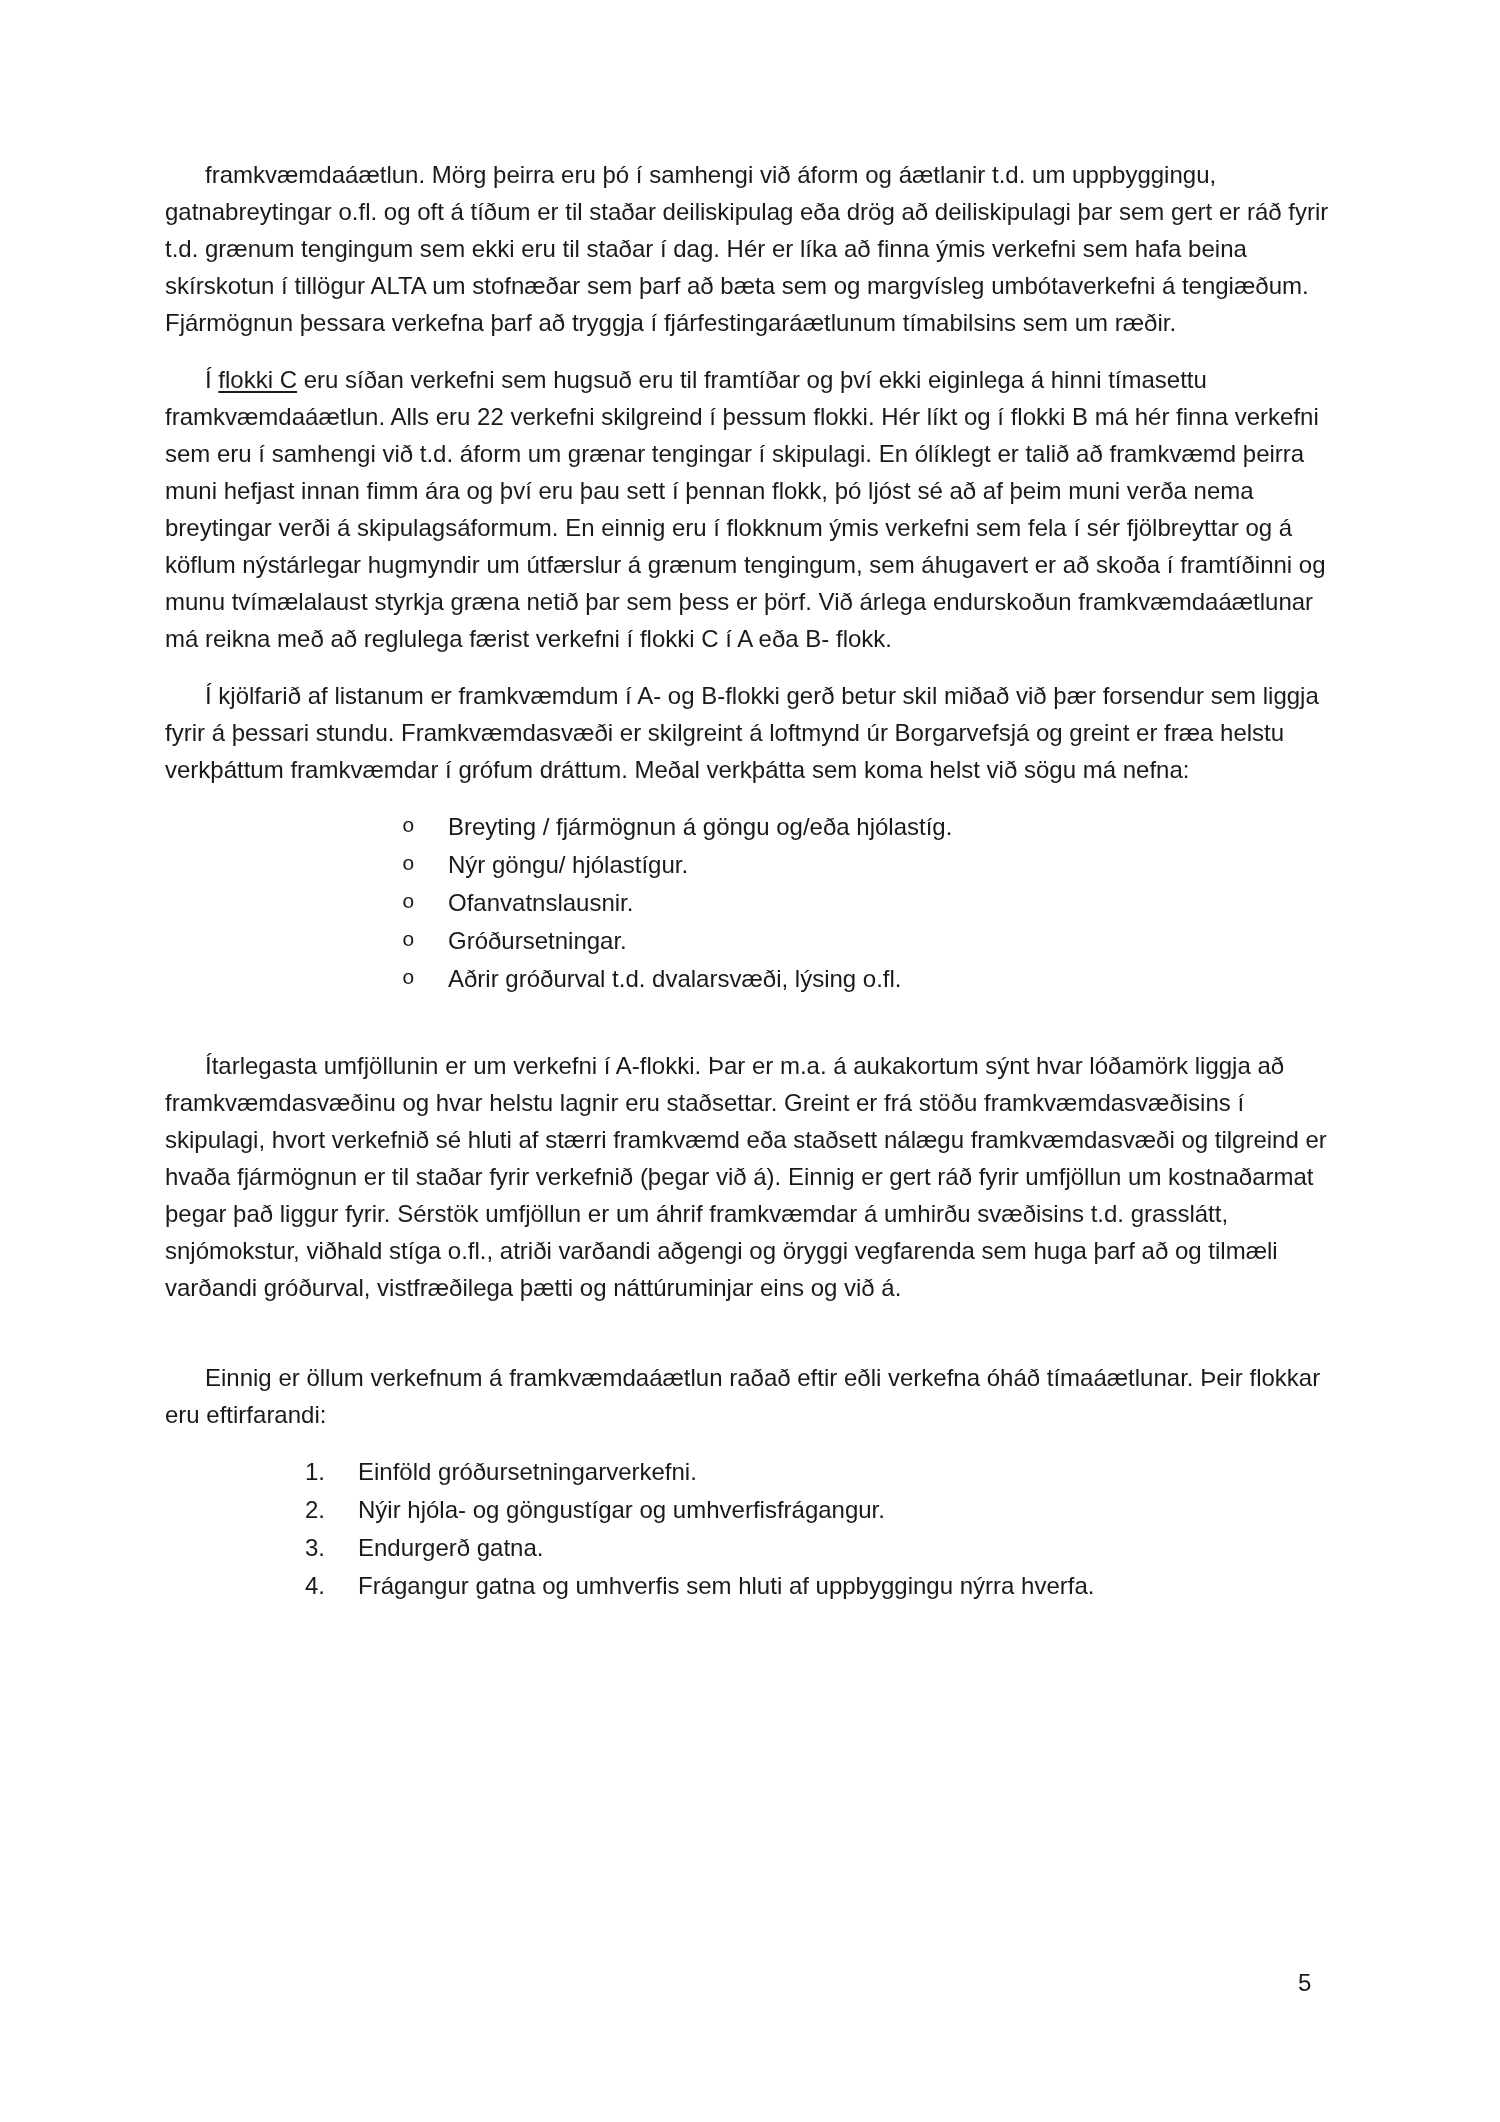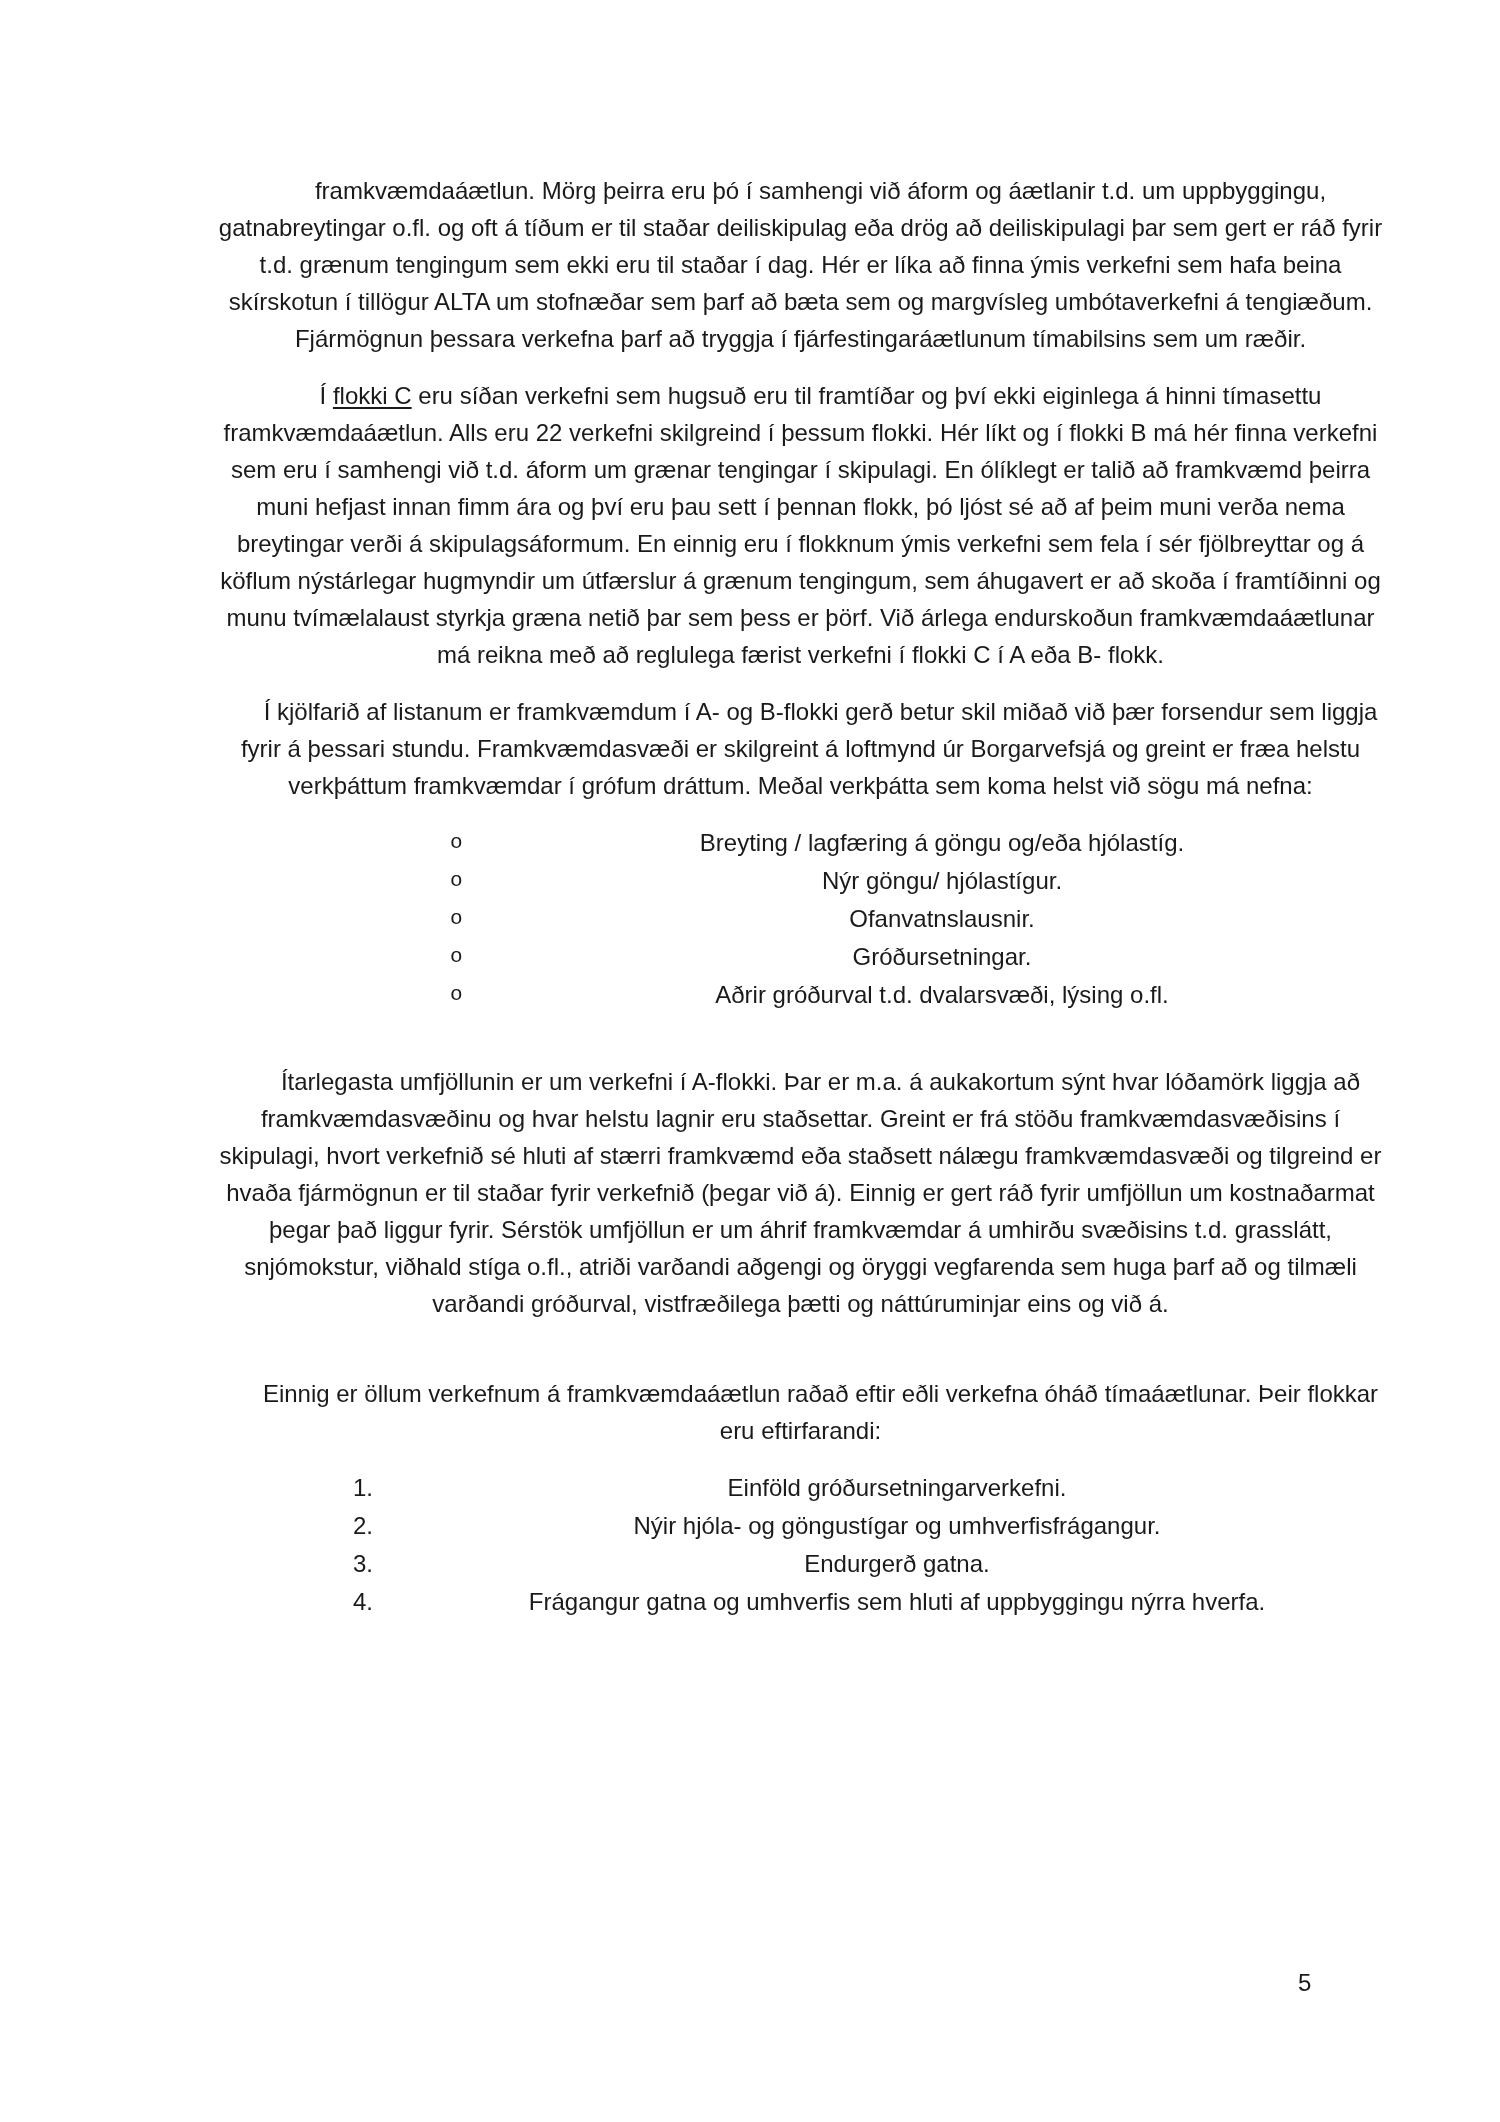--- a/index.html
+++ b/index.html
@@ -16,26 +16,25 @@
     color: #1a1a1a;
   }
   .page {
     position: absolute;
     inset: 0;
     background: #ffffff;
   }
   .text-block {
     position: absolute;
     left: 165px;
-    top: 172px;
+    top: 156px;
     width: 1175px;
     font-size: 24px;
     line-height: 37px;
-    text-align: center;
-    margin-left: 48px;
+    text-align: left;
   }
   .text-block p {
     margin: 0 0 20px 0;
     text-indent: 40px;
   }
   p.gap-after-list { margin-top: 50px; }
   p.gap-large     { margin-top: 53px; }
 
   .u {
     text-decoration: underline;
@@ -94,21 +93,21 @@
   <div class="text-block">
 
     <p>framkvæmdaáætlun. Mörg þeirra eru þó í samhengi við áform og áætlanir t.d. um uppbyggingu, gatnabreytingar o.fl. og oft á tíðum er til staðar deiliskipulag eða drög að deiliskipulagi þar sem gert er ráð fyrir t.d. grænum tengingum sem ekki eru til staðar í dag. Hér er líka að finna ýmis verkefni sem hafa beina skírskotun í tillögur ALTA um stofnæðar sem þarf að bæta sem og margvísleg umbótaverkefni á tengiæðum. Fjármögnun þessara verkefna þarf að tryggja í fjárfestingaráætlunum tímabilsins sem um ræðir.</p>
 
     <p><span>Í </span><span class="u">flokki C</span><span> eru síðan verkefni sem hugsuð eru til framtíðar og því ekki eiginlega á hinni tímasettu framkvæmdaáætlun. Alls eru 22 verkefni skilgreind í þessum flokki. Hér líkt og í flokki B má hér finna verkefni sem eru í samhengi við t.d. áform um grænar tengingar í skipulagi. En ólíklegt er talið að framkvæmd þeirra muni hefjast innan fimm ára og því eru þau sett í þennan flokk, þó ljóst sé að af þeim muni verða nema breytingar verði á skipulagsáformum. En einnig eru í flokknum ýmis verkefni sem fela í sér fjölbreyttar og á köflum nýstárlegar hugmyndir um útfærslur á grænum tengingum, sem áhugavert er að skoða í framtíðinni og munu tvímælalaust styrkja græna netið þar sem þess er þörf. Við árlega endurskoðun framkvæmdaáætlunar má reikna með að reglulega færist verkefni í flokki C í A eða B- flokk.</span></p>
 
 
     <p>Í kjölfarið af listanum er framkvæmdum í A- og B-flokki gerð betur skil miðað við þær forsendur sem liggja fyrir á þessari stundu. Framkvæmdasvæði er skilgreint á loftmynd úr Borgarvefsjá og greint er fræa helstu verkþáttum framkvæmdar í grófum dráttum. Meðal verkþátta sem koma helst við sögu má nefna:</p>
 
     <ul class="bullet-list">
-      <li>Breyting / lagfæring á göngu og/eða hjólastíg.</li>
+      <li>Breyting / fjármögnun á göngu og/eða hjólastíg.</li>
       <li>Nýr göngu/ hjólastígur.</li>
       <li>Ofanvatnslausnir.</li>
       <li>Gróðursetningar.</li>
       <li>Aðrir gróðurval t.d. dvalarsvæði, lýsing o.fl.</li>
     </ul>
 
     <p class="gap-after-list">Ítarlegasta umfjöllunin er um verkefni í A-flokki. Þar er m.a. á aukakortum sýnt hvar lóðamörk liggja að framkvæmdasvæðinu og hvar helstu lagnir eru staðsettar. Greint er frá stöðu framkvæmdasvæðisins í skipulagi, hvort verkefnið sé hluti af stærri framkvæmd eða staðsett nálægu framkvæmdasvæði og tilgreind er hvaða fjármögnun er til staðar fyrir verkefnið (þegar við á). Einnig er gert ráð fyrir umfjöllun um kostnaðarmat þegar það liggur fyrir. Sérstök umfjöllun er um áhrif framkvæmdar á umhirðu svæðisins t.d. grasslátt, snjómokstur, viðhald stíga o.fl., atriði varðandi aðgengi og öryggi vegfarenda sem huga þarf að og tilmæli varðandi gróðurval, vistfræðilega þætti og náttúruminjar eins og við á.</p>
 
     <p class="gap-large">Einnig er öllum verkefnum á framkvæmdaáætlun raðað eftir eðli verkefna óháð tímaáætlunar. Þeir flokkar eru eftirfarandi:</p>
 

